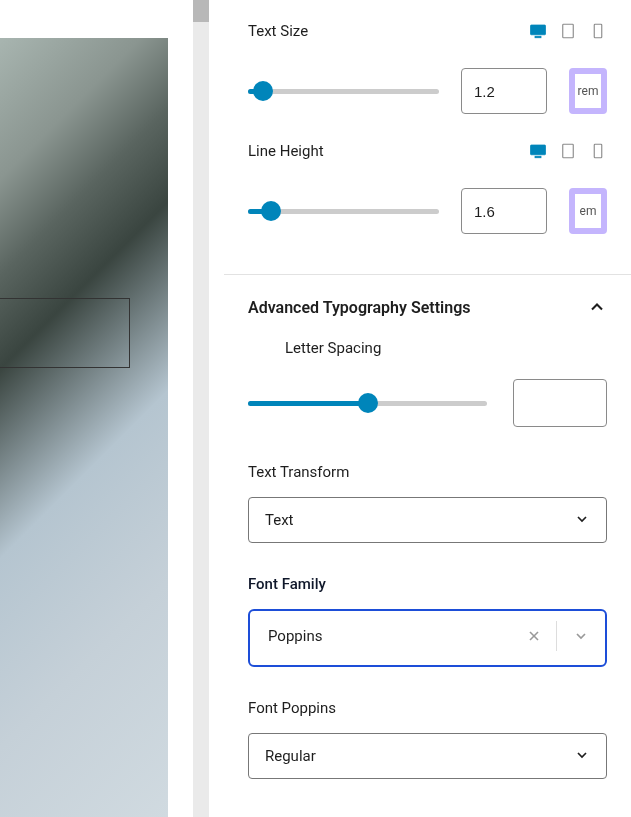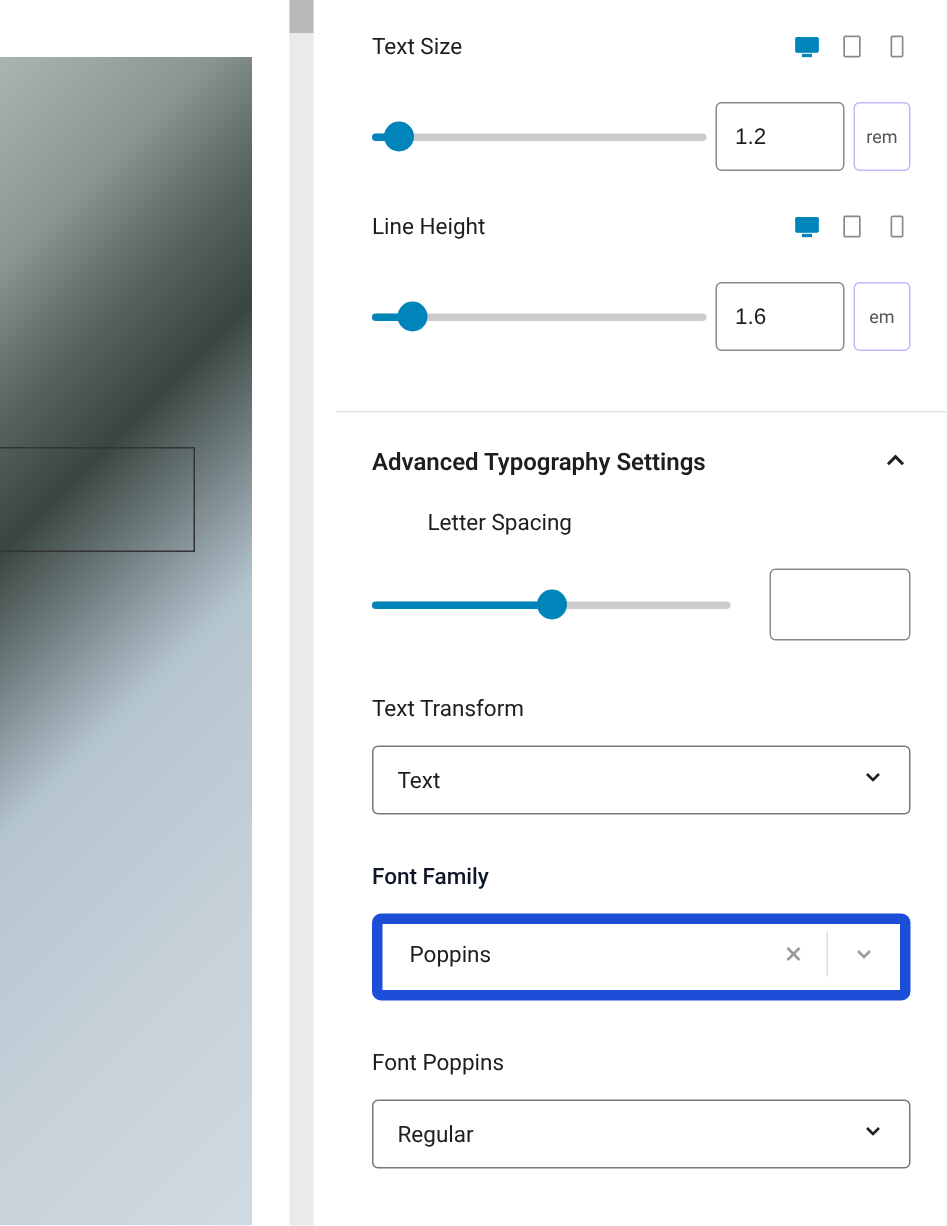--- a/index.html
+++ b/index.html
@@ -82,21 +82,21 @@
       align-items: center;
       justify-content: center;
       cursor: pointer;
     }
     .device-icon svg { width: 18px; height: 18px; }
     .device-icon.active svg { fill: #0085ba; stroke: #0085ba; }
     .device-icon.inactive svg { fill: none; stroke: #8a8a8a; }
     .control-row {
       display: flex;
       align-items: center;
-      gap: 6px;
+      gap: 22px;
     }
     .slider-container {
       flex: 1;
       position: relative;
       height: 20px;
       display: flex;
       align-items: center;
     }
     .slider-track {
       position: absolute;
@@ -126,21 +126,21 @@
       border: 1px solid #8a8a8a;
       border-radius: 4px;
       padding: 0 12px;
       font-size: 15px;
       color: #1e1e1e;
       background: #fff;
     }
     .unit-box {
       width: 38px;
       height: 46px;
-      border: 1px solid #c4b5fd;
+      border: 6px solid #c4b5fd;
       border-radius: 4px;
       display: flex;
       align-items: center;
       justify-content: center;
       font-size: 12px;
       color: #555;
       background: #fff;
     }
     .section-divider {
       height: 1px;
@@ -213,21 +213,21 @@
       background: #fff;
     }
     .select-value {
       font-size: 15px;
       color: #1e1e1e;
     }
     .select-chevron svg { width: 16px; height: 16px; stroke: #1e1e1e; fill: none; stroke-width: 2.5; }
     .combo-box {
       width: 100%;
       height: 58px;
-      border: 7px solid #1d4ed8;
+      border: 2px solid #1d4ed8;
       border-radius: 6px;
       display: flex;
       align-items: center;
       padding: 0 0 4px 18px;
       background: #fff;
     }
     .combo-value {
       flex: 1;
       font-size: 15px;
       color: #1e1e1e;

